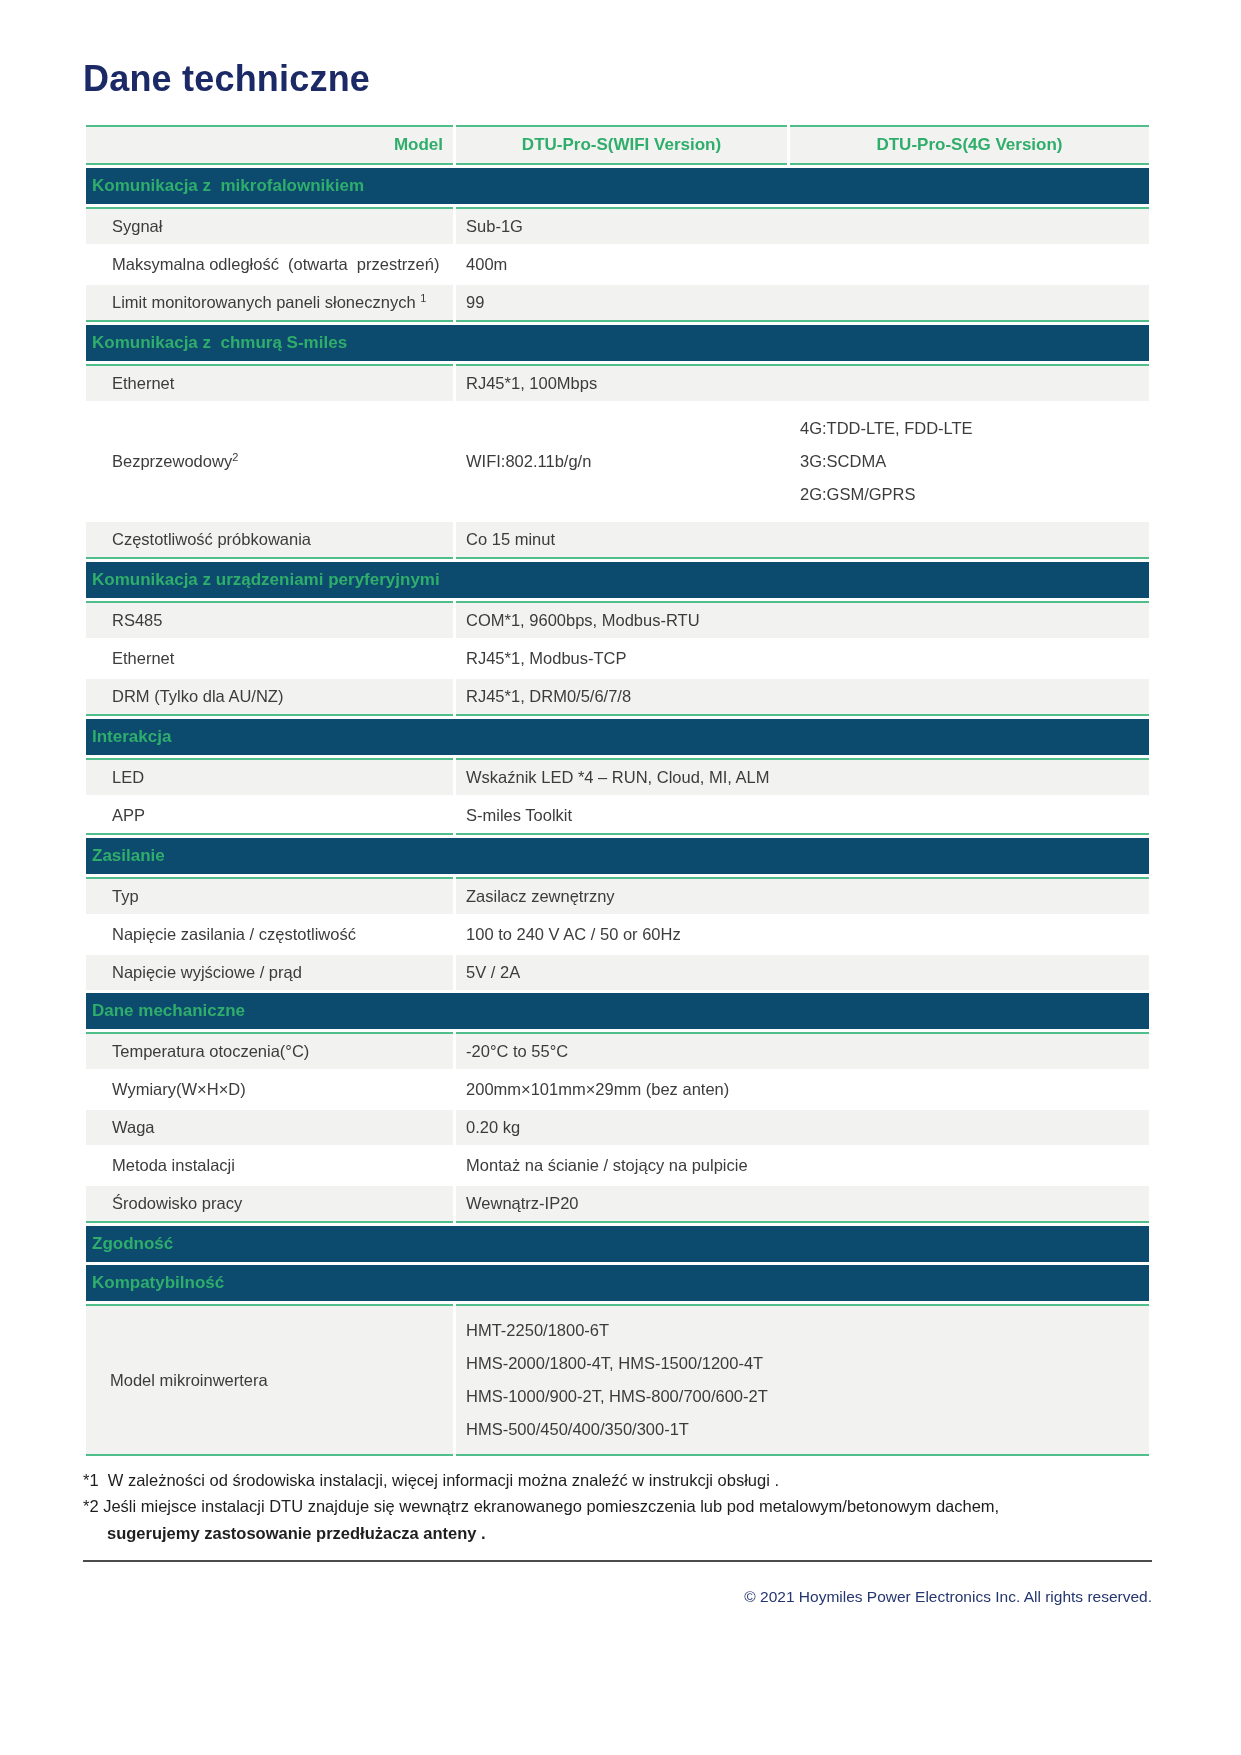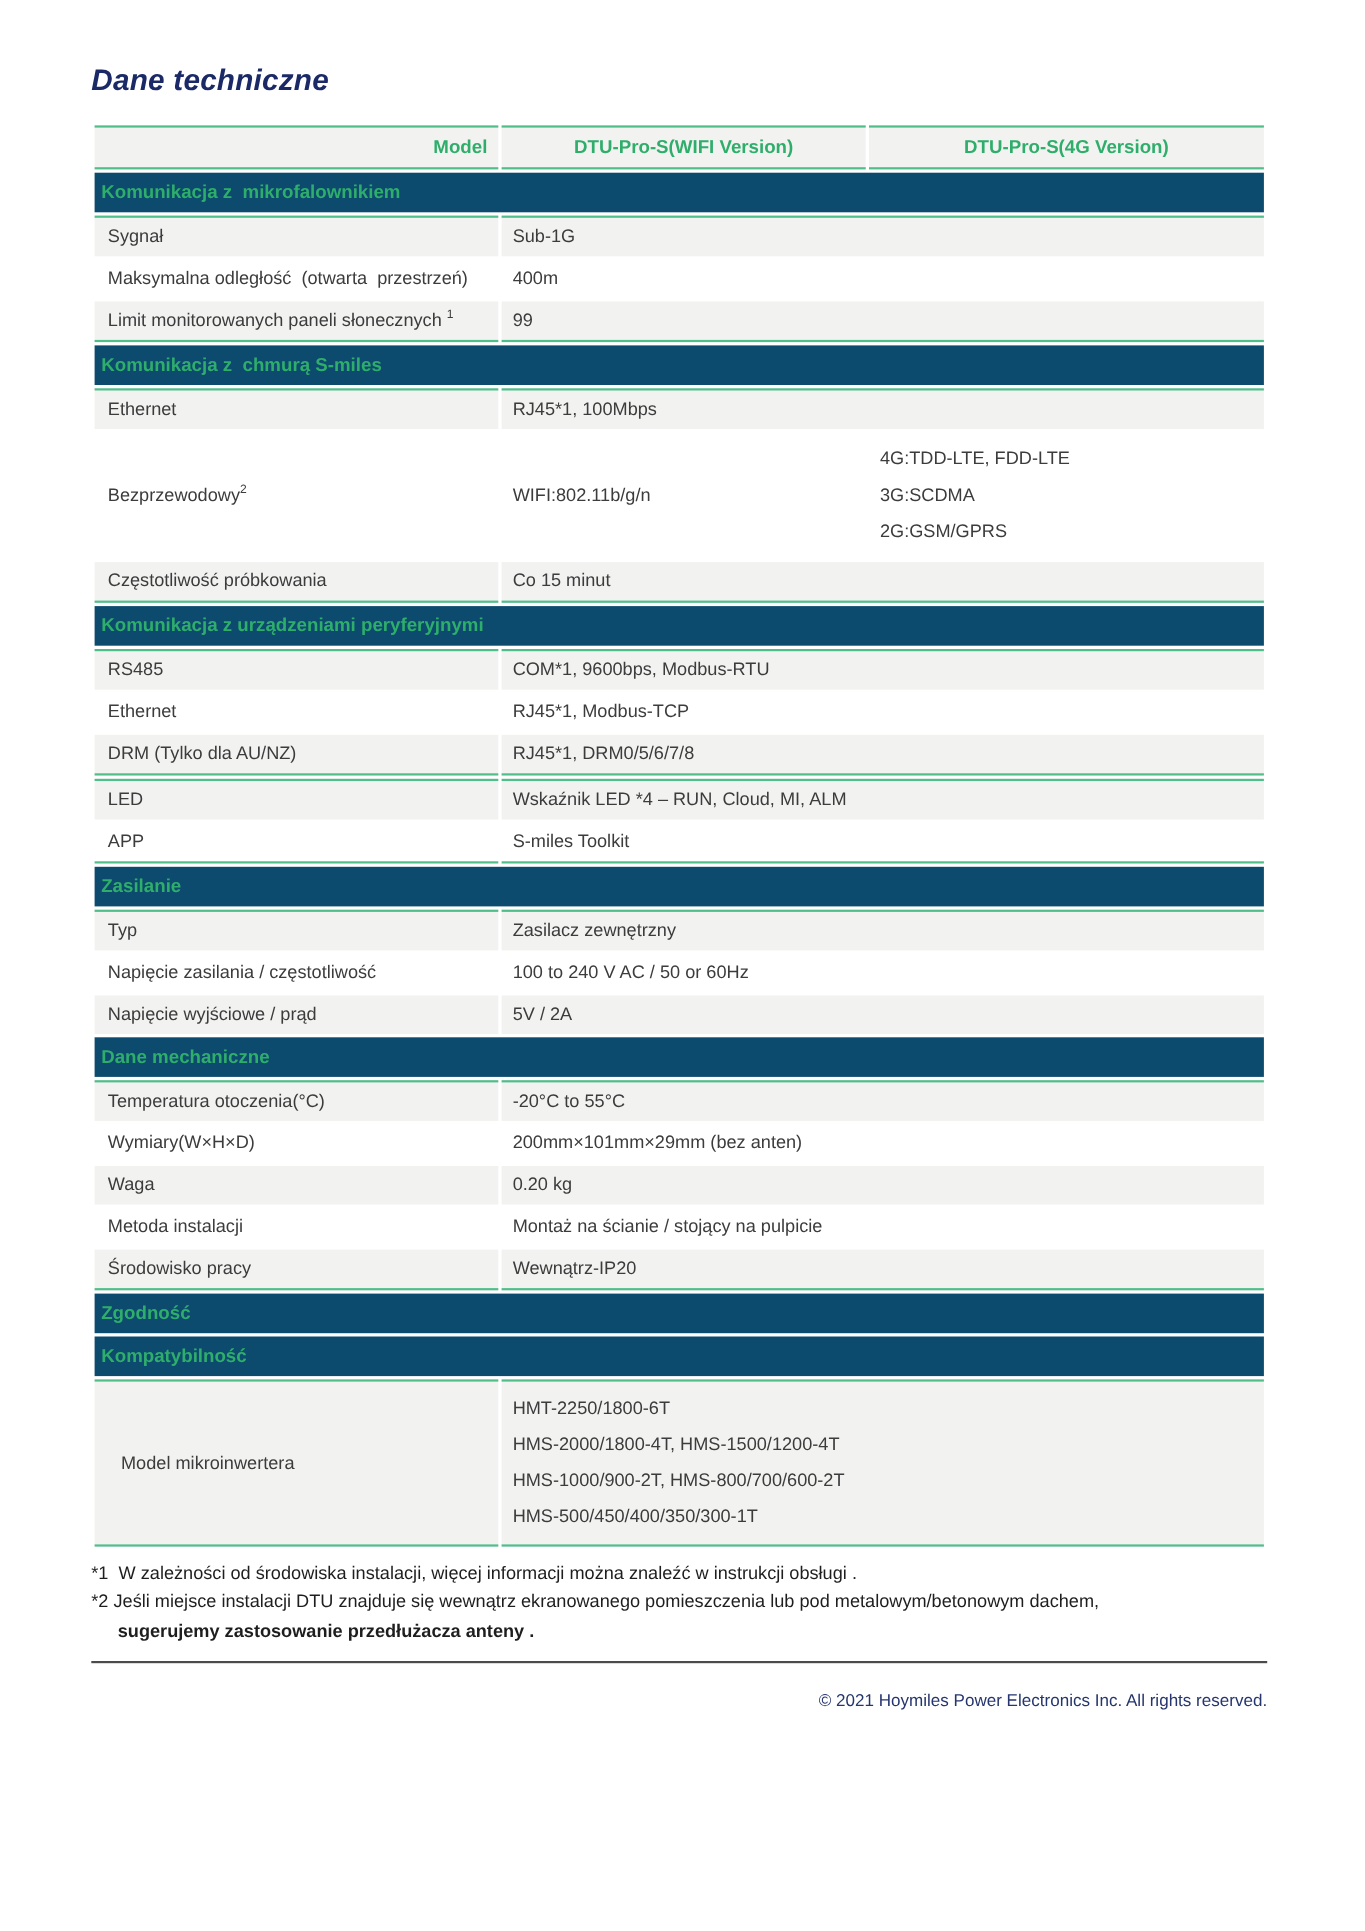--- a/index.html
+++ b/index.html
@@ -15,21 +15,21 @@
   *{ box-sizing:border-box; }
   html,body{ margin:0; padding:0; background:#ffffff; }
   .page{
     width:1241px; height:1755px; margin:0 auto; background:#ffffff;
     padding:58px 89px 0 83px; position:relative;
     font-family:"Liberation Sans","DejaVu Sans",sans-serif;
     color:var(--body-text);
   }
   .doc-title{
     margin:0 0 22px 0;
-    font-size:27px; font-weight:bold; color:var(--navy); letter-spacing:.2px;font-style:italic;
+    font-size:36px; font-weight:bold; color:var(--navy); letter-spacing:.2px;
   }
   table.spec{
     width:100%; table-layout:fixed;
     border-collapse:separate; border-spacing:3px 3px;
     font-size:16.5px; color:var(--body-text);
   }
   col.c1{ width:366px; } col.c2{ width:330px; } col.c3{ width:358px; }
   td,th{ padding:8px 10px; vertical-align:middle; }
   th{
     background:var(--row-gray); color:var(--green-text);
@@ -39,21 +39,21 @@
   }
   th.label-col{ text-align:right; padding-left:13px; }
   tr.sec td{
     background:#0c4a6e; color:var(--green-text);
     font-size:17px; font-weight:bold; text-align:left;
     padding:8px 6px; white-space:pre-wrap;
   }
   tr.first td{ border-top:2px solid var(--green-line); }
   tr.last td{ border-bottom:2px solid var(--green-line); }
   tr.striped td{ background:var(--row-gray); }
-  td.label{ text-align:left; padding-left:12px; white-space:pre-wrap; }
+  td.label{ text-align:left; padding-left:26px; white-space:pre-wrap; }
   td.label.indent{ padding-left:24px; }
   td.value{ text-align:left; }
   td.value .line{ line-height:2.0; }
   sup{ font-size:11px; vertical-align:super; line-height:0; }
   .footnotes{ margin-top:8px; font-size:16.5px; color:var(--footnote-text); line-height:1.6; }
   .footnotes .fn{ white-space:pre-wrap; }
   .footnotes .fn.indent{ padding-left:24px;font-weight:bold; }
   .bottom-rule{ border:none; border-top:2px solid var(--rule-gray); margin:14px 0 0 0; }
   .copyright{
     margin-top:26px; text-align:right;
@@ -123,20 +123,23 @@
           <td class="value" colspan="2">COM*1, 9600bps, Modbus-RTU</td>
         </tr>
         <tr>
           <td class="label">Ethernet</td>
           <td class="value" colspan="2">RJ45*1, Modbus-TCP</td>
         </tr>
         <tr class="last striped">
           <td class="label">DRM (Tylko dla AU/NZ)</td>
           <td class="value" colspan="2">RJ45*1, DRM0/5/6/7/8</td>
         </tr>
+        <tr class="sec">
+          <td class="sec-title" colspan="3">Interakcja</td>
+        </tr>
         <tr class="first striped">
           <td class="label">LED</td>
           <td class="value" colspan="2">Wskaźnik LED *4 – RUN, Cloud, MI, ALM</td>
         </tr>
         <tr class="last">
           <td class="label">APP</td>
           <td class="value" colspan="2">S-miles Toolkit</td>
         </tr>
         <tr class="sec">
           <td class="sec-title" colspan="3">Zasilanie</td>

